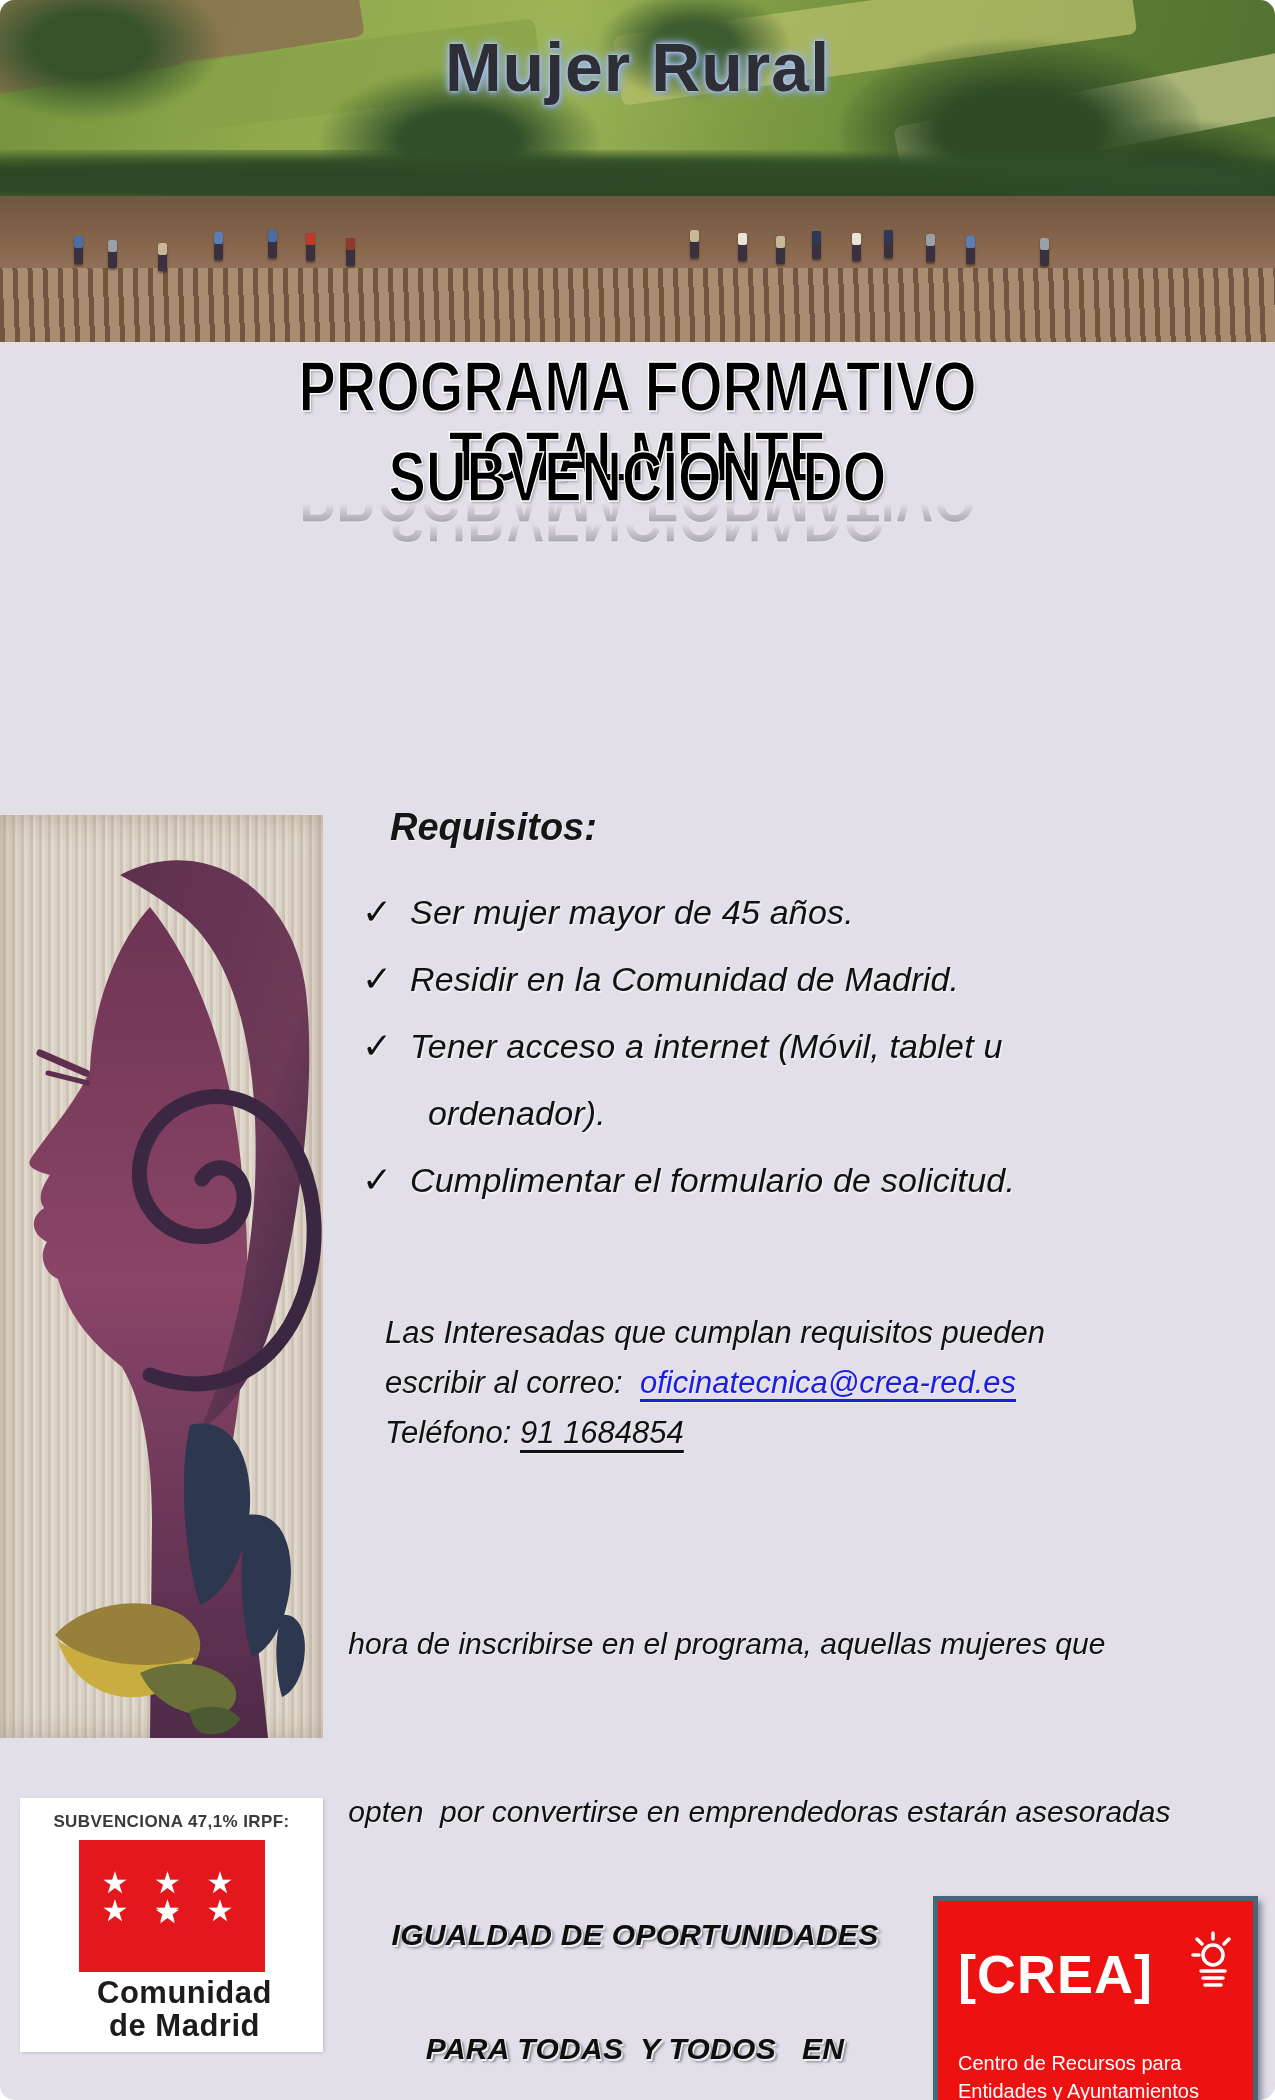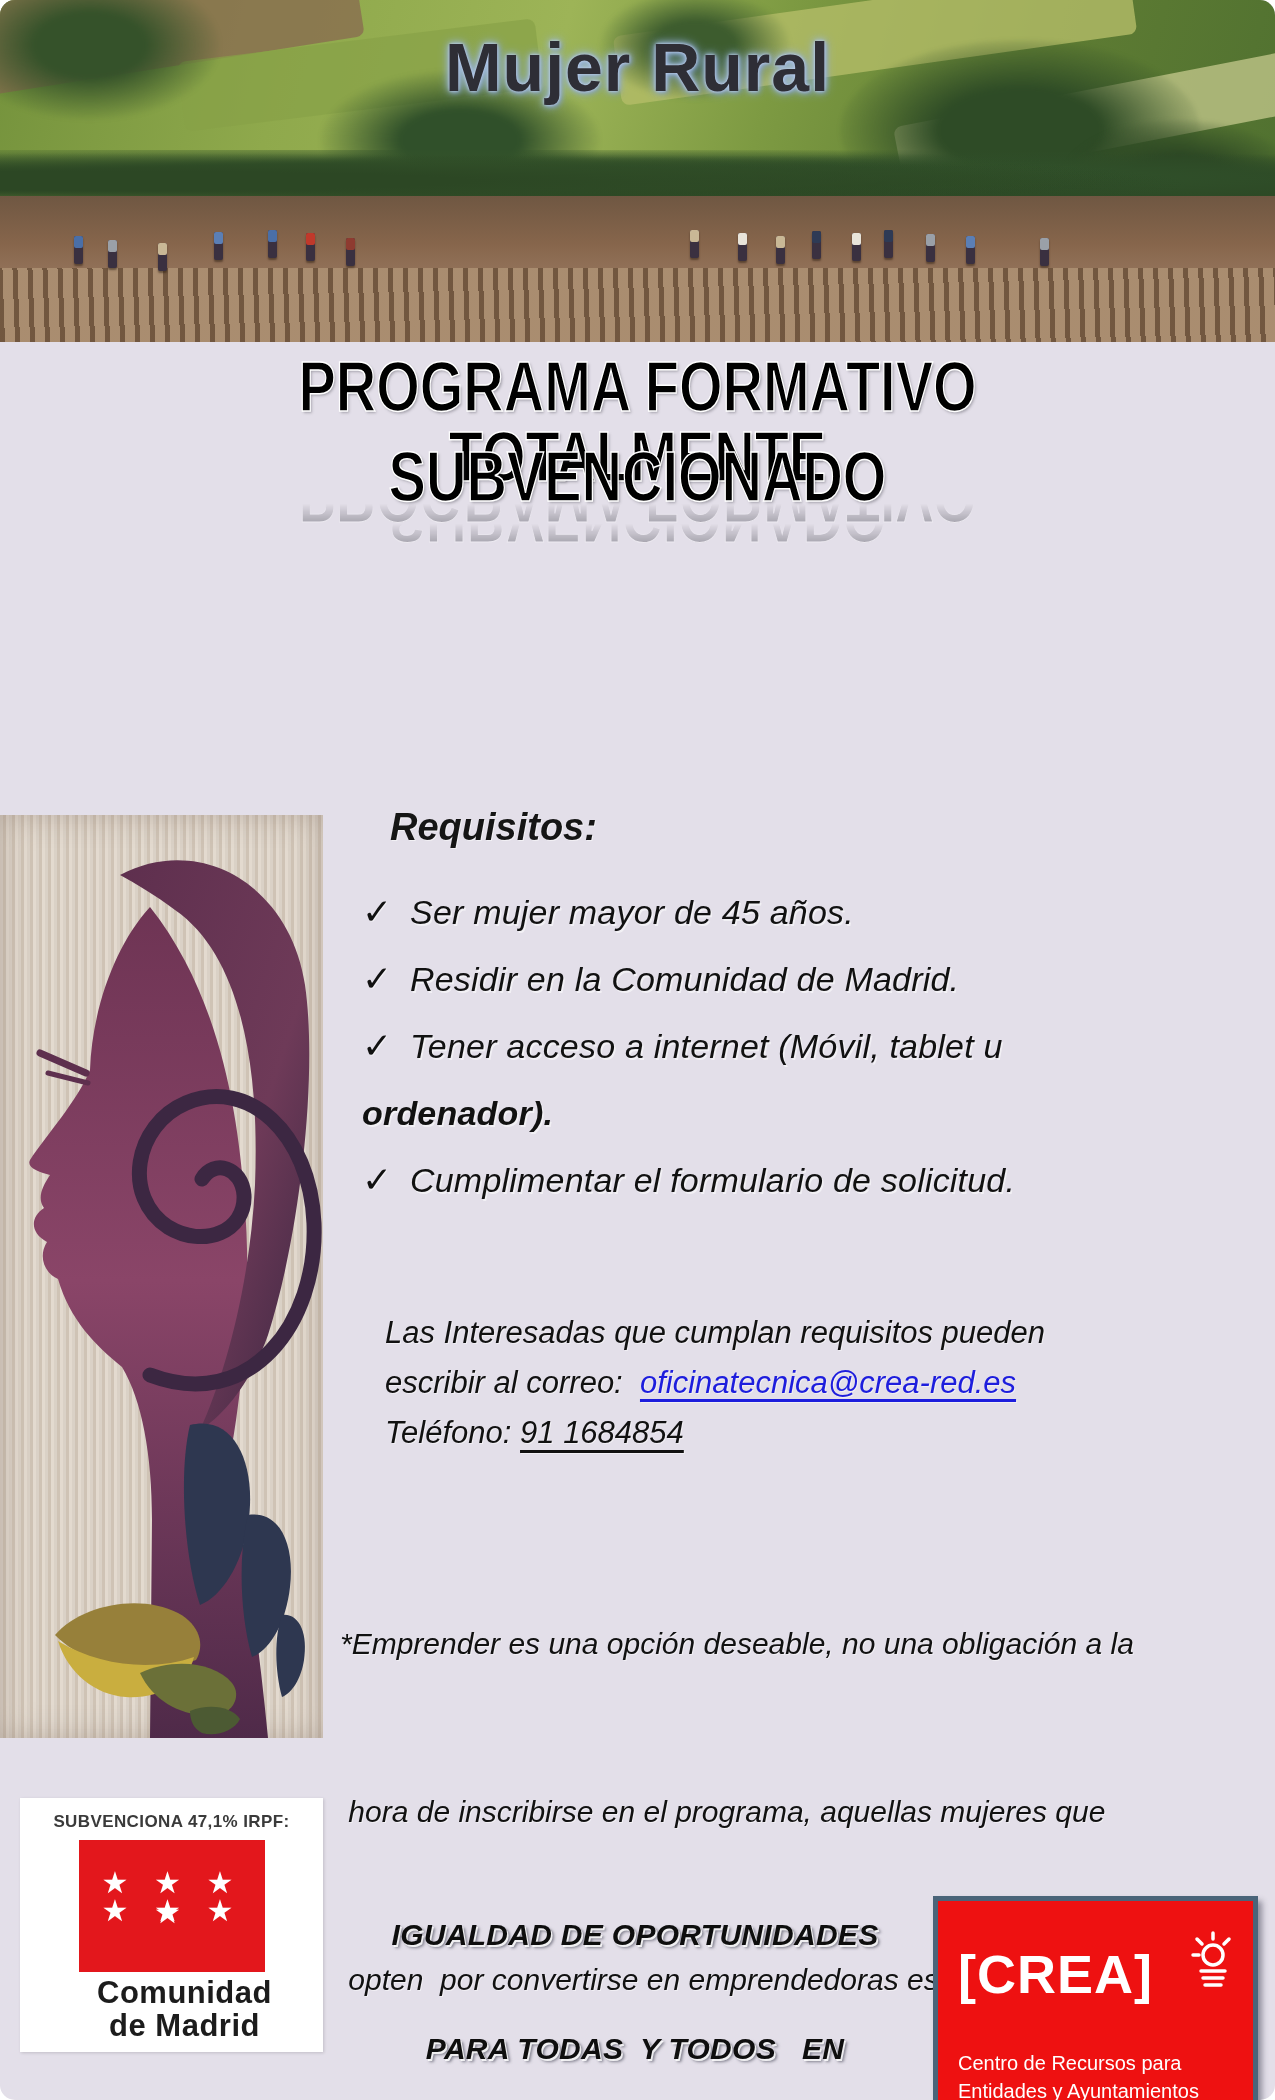--- a/index.html
+++ b/index.html
@@ -66,21 +66,21 @@
 
   
   .req-title { position:absolute; left:345px; top:806px; font-size:38px; font-weight:600; font-style:italic;
     color:#151515; text-shadow:1px 1px 0 rgba(255,255,255,.55);margin-left:45px; }
   .checklist { position:absolute; left:362px; top:888px; width:880px; }
   .chk-row { display:flex; align-items:flex-start; height:67px; }
   .chk-mark { width:48px; font-size:36px; font-weight:600; color:#111; line-height:48px; flex:0 0 48px;
     text-shadow:1px 1px 0 rgba(255,255,255,.5); }
   .chk-text { font-size:34px; font-style:italic; color:#111; line-height:48px; letter-spacing:.2px;
     text-shadow:1.5px 1.5px 0 rgba(255,255,255,.55); }
-  .chk-cont { height:67px;font-weight:bold; }
+  .chk-cont { margin-left:66px; height:67px; }
 
   
   .contact { position:absolute; left:385px; top:1308px; font-size:31px; font-style:italic; color:#111;
     line-height:50px; text-shadow:1px 1px 0 rgba(255,255,255,.5); }
   .email-link { color:#1d1ddd; text-decoration:underline; text-decoration-thickness:3px; text-underline-offset:6px; }
   .phone-num { text-decoration:underline; text-decoration-thickness:3px; text-underline-offset:7px; }
 
   
   .notes { position:absolute; left:340px; top:1504px; width:900px; font-size:30px; font-style:italic;
     color:#111; line-height:56px; white-space:pre; text-shadow:1px 1px 0 rgba(255,255,255,.5); }
@@ -280,21 +280,20 @@
     <div>Las Interesadas que cumplan requisitos pueden</div>
     <div>
       <span style="white-space:pre;">escribir al correo:  </span><a href="#" class="email-link">oficinatecnica@crea-red.es</a>
     </div>
     <div>
       <span style="white-space:pre;">Teléfono: </span><span class="phone-num">91 1684854</span>
     </div>
   </div>
 
   <div class="notes">
-    <div>*Emprender es una opción deseable, no una obligación a la</div>
     <div> hora de inscribirse en el programa, aquellas mujeres que</div>
     <div> opten  por convertirse en emprendedoras estarán asesoradas</div>
     
     
   </div>
 
   <div class="madrid-box">
     <div class="madrid-top">SUBVENCIONA 47,1% IRPF:</div>
     <div class="madrid-flag">
       <div class="star-row r1">★ ★ ★ ★</div>

